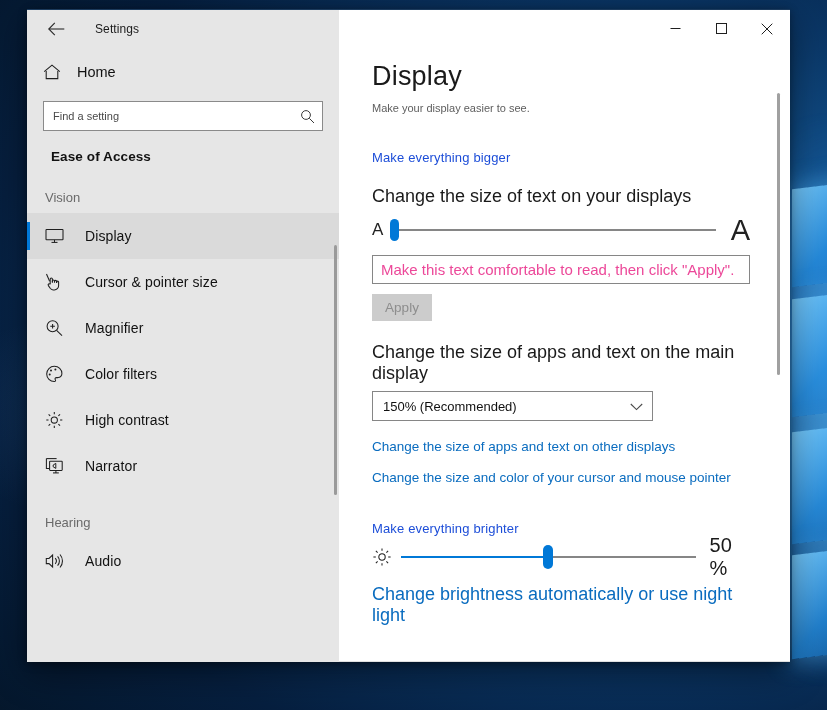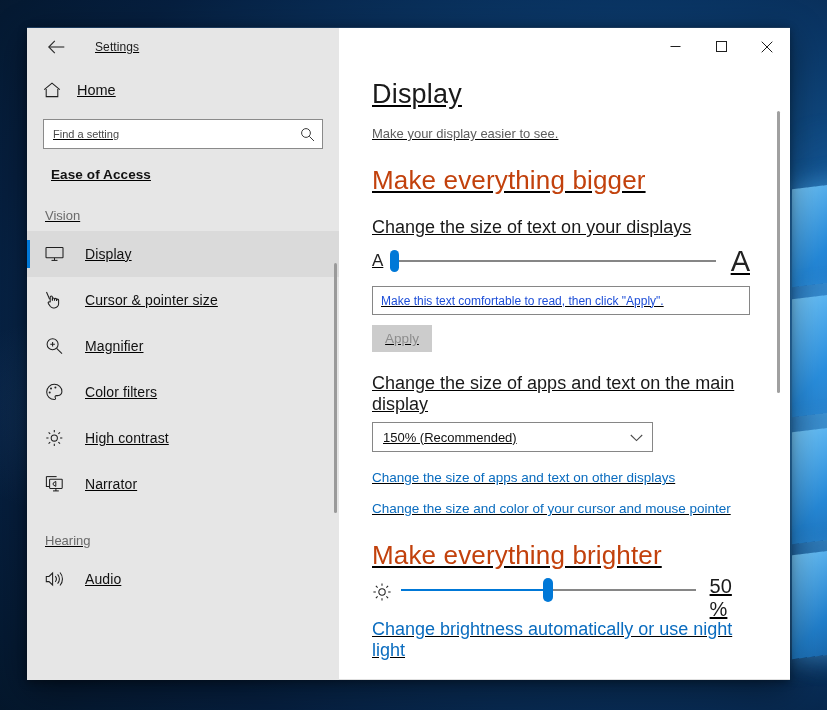--- a/index.html
+++ b/index.html
@@ -38,29 +38,28 @@
   }
   .haze {
     position: absolute; left: 0; top: 300px; width: 420px; height: 230px;
     background: radial-gradient(ellipse at 40% 50%, rgba(90,150,210,.16) 0%, rgba(0,0,0,0) 70%);
   }
 
   
   #settings-window {
     position: absolute;
     left: 27px;
-    top: 27px;
+    top: 9px;
     width: 763px;
     height: 653px;
     background: #ffffff;
     box-shadow: 0 10px 34px rgba(0,0,0,.45), 0 2px 8px rgba(0,0,0,.35);
     display: flex;
     flex-direction: column;
     overflow: hidden;
-    text-decoration: underline;
   }
 
   
   .win-topline {
     height: 1px;
     background: #1b3a5c;
     flex: 0 0 1px;
   }
 
   .win-body { flex: 1 1 auto; display: flex; min-height: 0; position: relative; }
@@ -207,29 +206,29 @@
   }
 
   .page-title {
     font-size: 27px;
     font-weight: normal;
     color: #1a1a1a;
     letter-spacing: .2px;
     line-height: 1.15;
   }
   .page-sub {
+    font-size: 11px;
+    color: #5e5e5e;
+    margin-top: 10px;
+  }
+
+  .sec-title {
     font-size: 13px;
-    color: #5e5e5e;
-    margin-top: 16px;
-  }
-
-  .sec-title {
-    font-size: 26px;
-    color: #c2410c;
-    margin-top: 24px;
+    color: #1d4ed8;
+    margin-top: 36px;
     letter-spacing: .15px;
   }
 
   .field-label {
     font-size: 18px;
     color: #1a1a1a;
     margin-top: 21px;
   }
 
   
@@ -272,21 +271,21 @@
   .sample-box {
     margin-top: 8px;
     height: 29px;
     border: 1px solid #868686;
     background: #fff;
     display: flex;
     align-items: center;
     padding: 0 8px;
     max-width: 388px;
   }
-  .sample-box span { font-size: 12px; color: #1d4ed8; }
+  .sample-box span { font-size: 15px; color: #ec4899; }
 
   .apply-btn {
     margin-top: 10px;
     width: 60px;
     height: 27px;
     background: #cccccc;
     border: none;
     color: #8d8d8d;
     font-family: "Liberation Sans", sans-serif;
     font-size: 13.5px;
@@ -314,20 +313,21 @@
     color: #0a6cbf;
     margin-top: 18px;
     text-decoration: none;
     cursor: default;
   }
   .link.tight { margin-top: 16px; }
 
   
   .bright-row {
     display: flex;
+    align-items: center;
     margin-top: 4px;
     height: 34px;
   }
   .sun-ico { width: 30px; display: flex; align-items: center; }
   .bright-slider { flex: 0 0 295px; position: relative; height: 30px; display: flex; align-items: center; margin-left: 2px; }
   .bright-slider .track { position: absolute; left: 0; right: 0; height: 2px; background: #868686; }
   .bright-slider .fill { position: absolute; left: 0; height: 2px; background: #0078d7; }
   .bright-slider .thumb {
     position: absolute; width: 10px; height: 24px; border-radius: 5px; background: #0078d7;
     transform: translateX(-5px);

